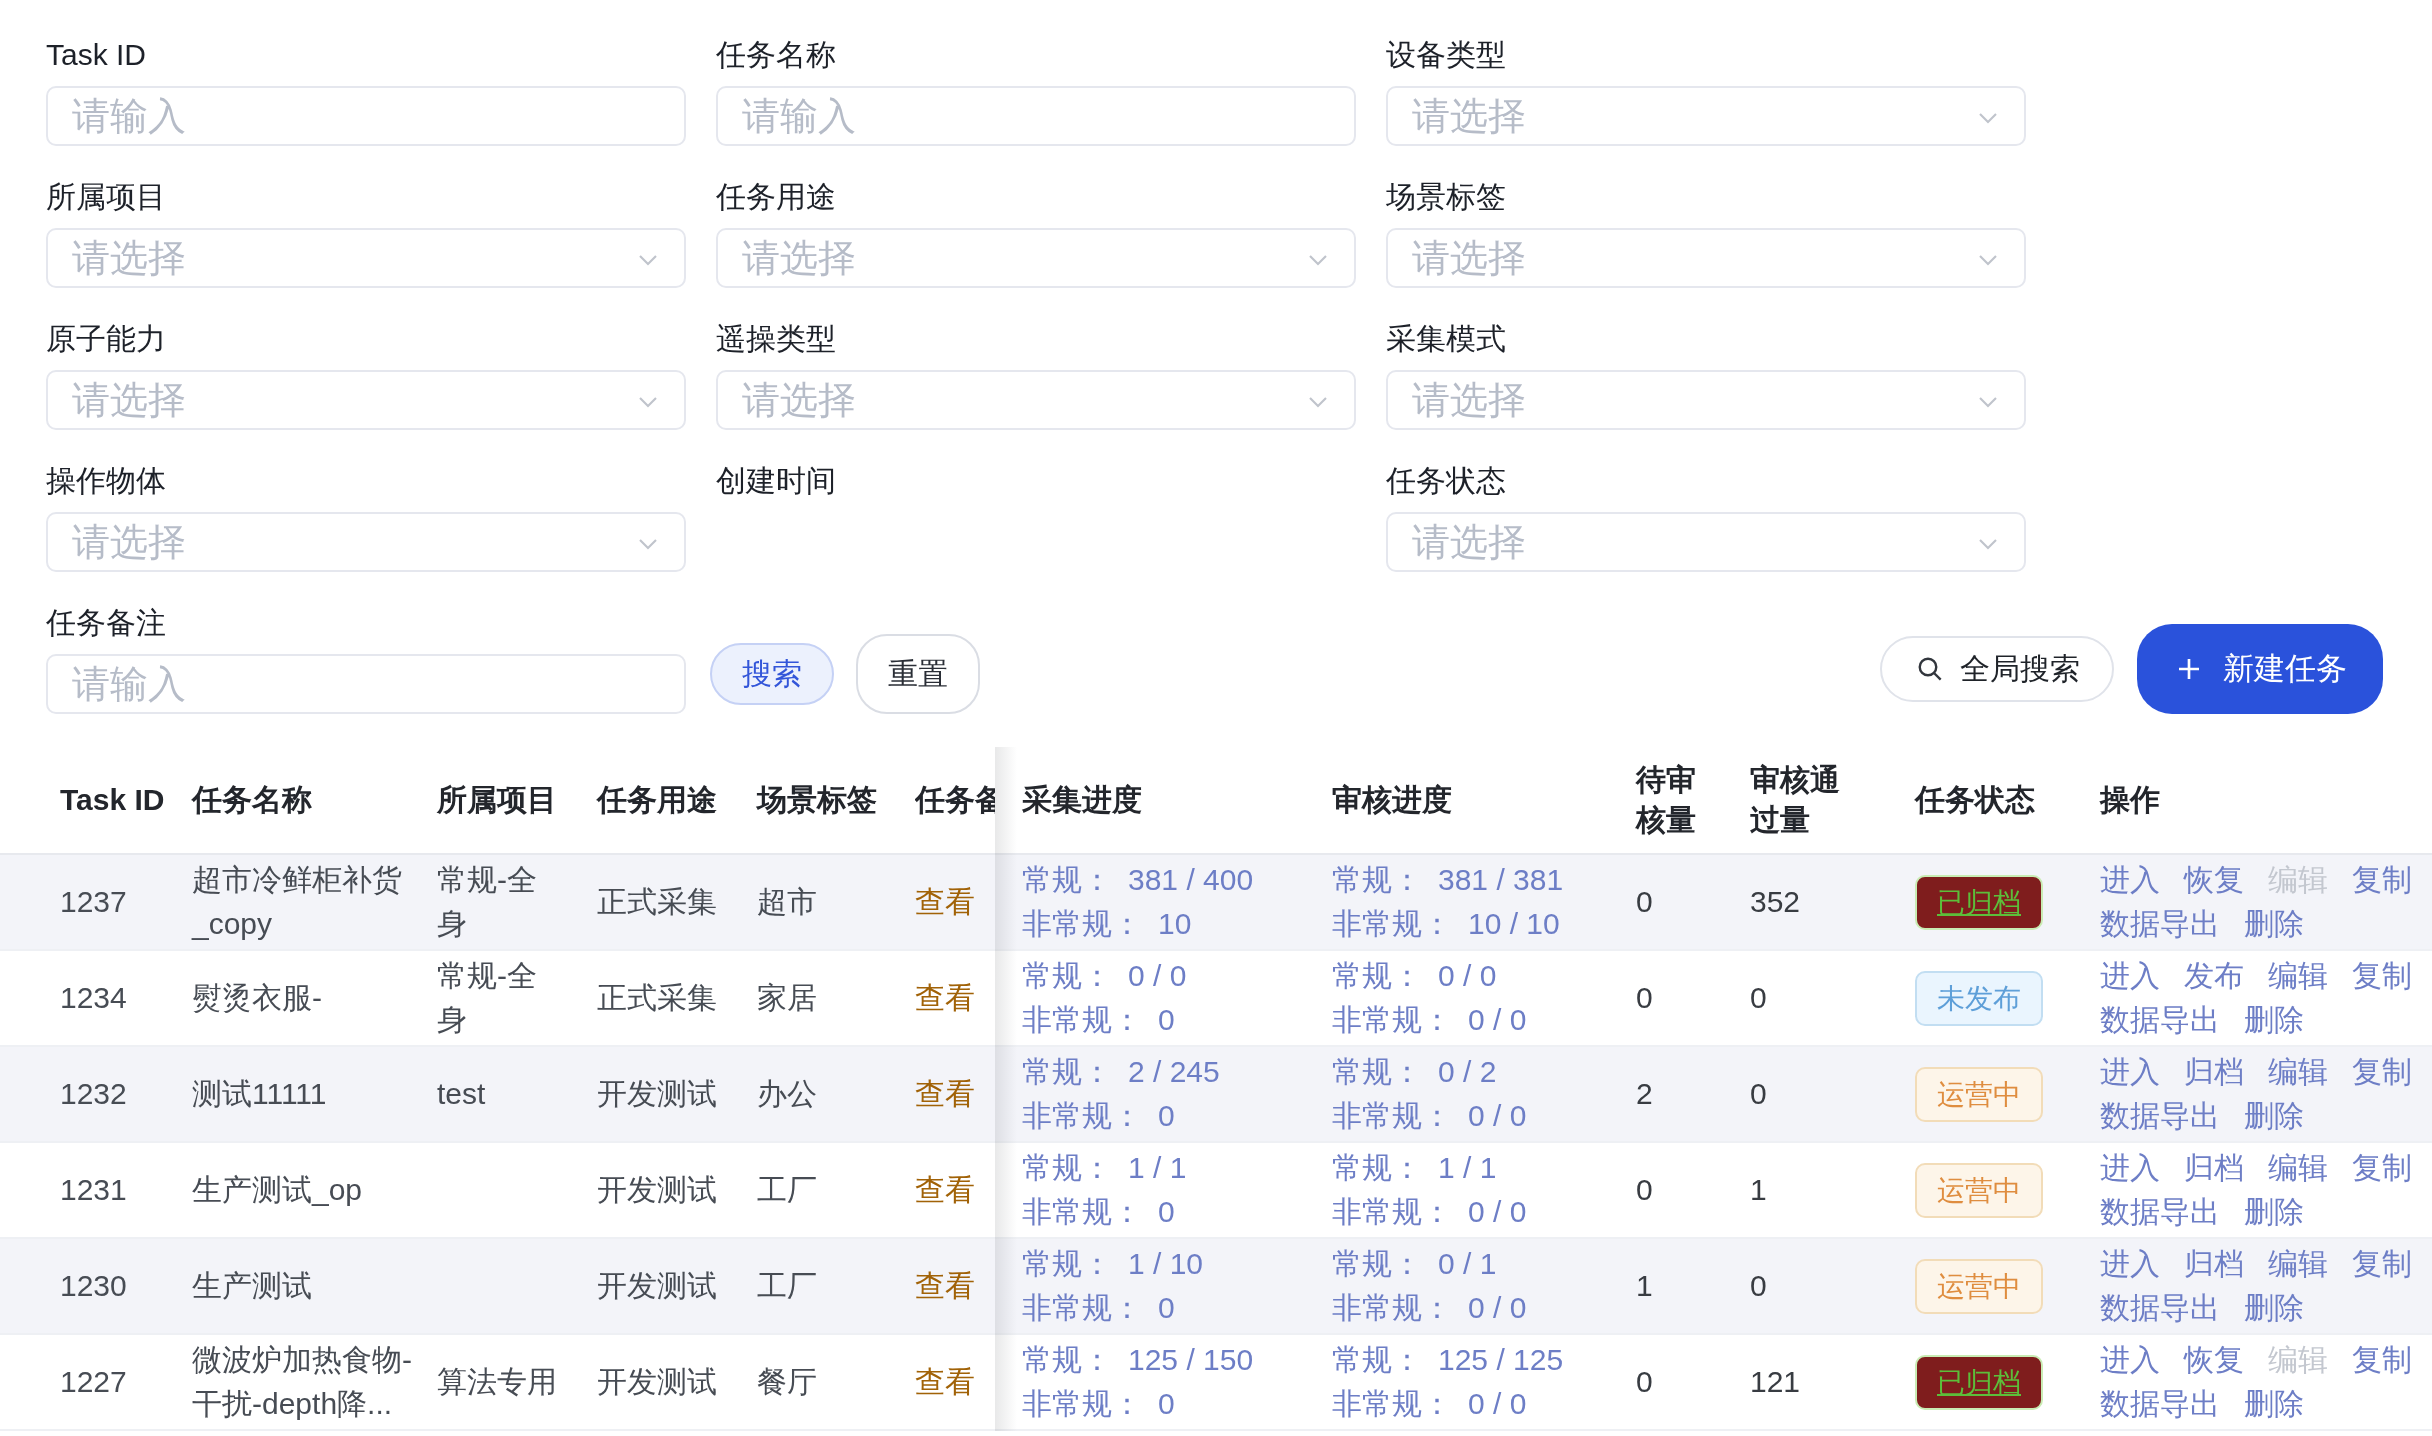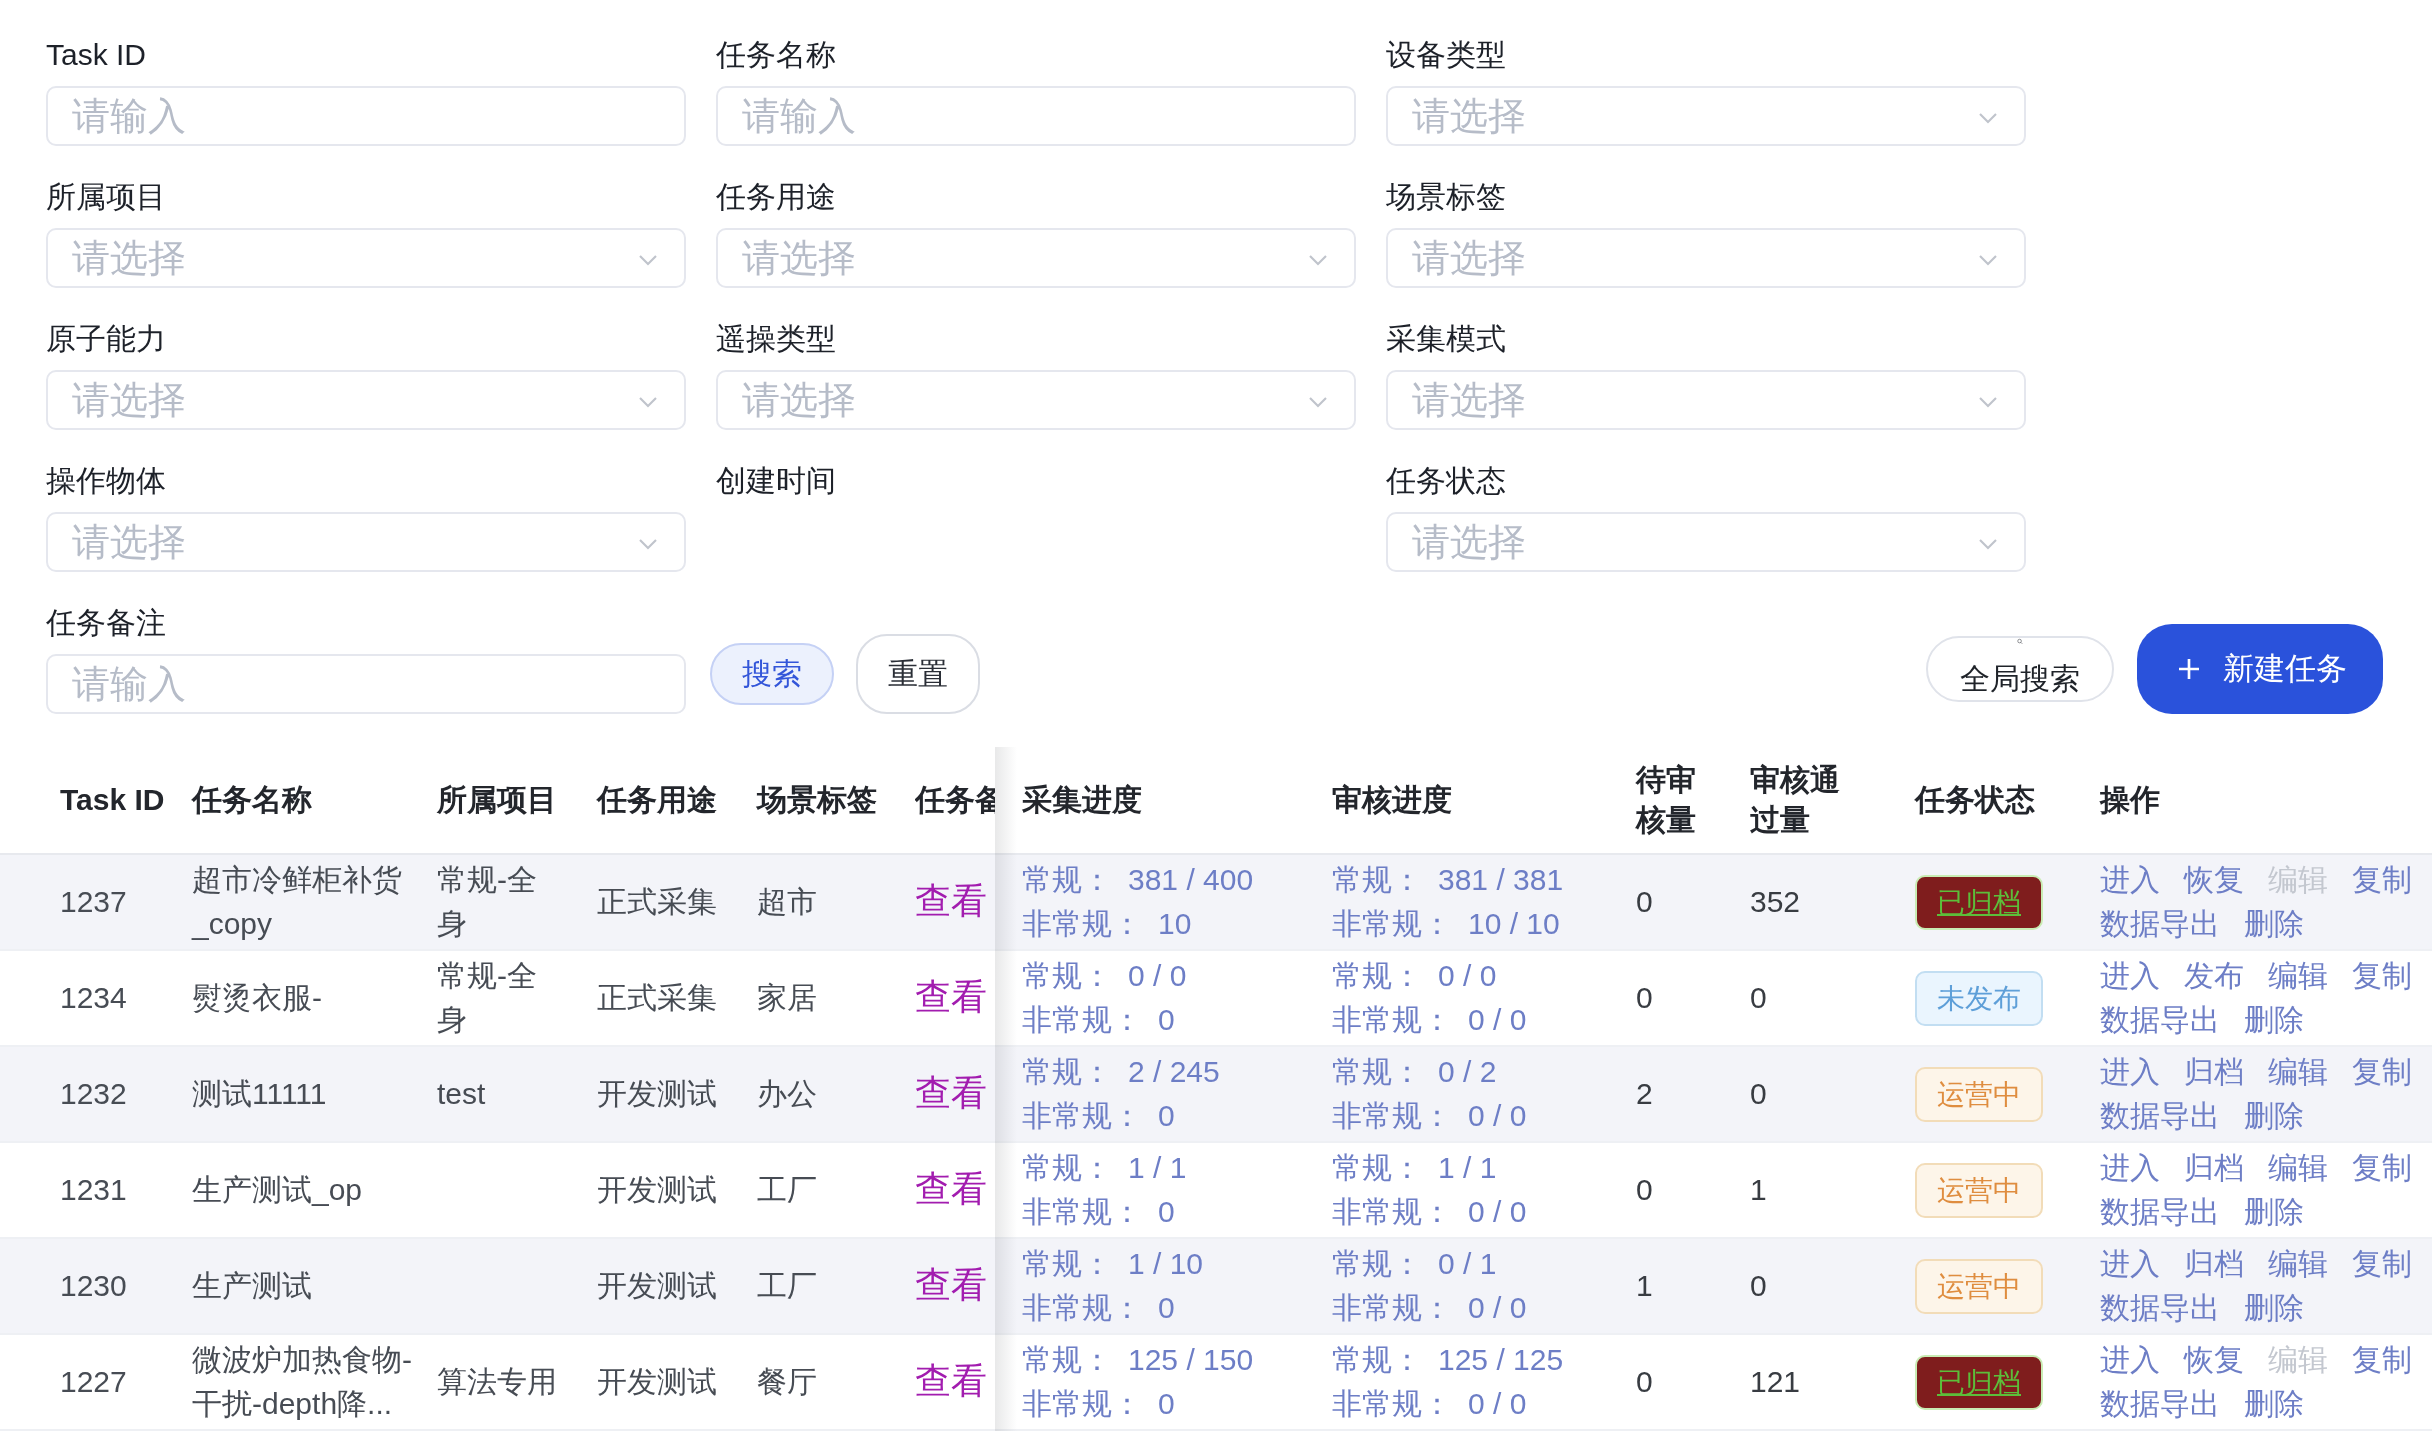--- a/index.html
+++ b/index.html
@@ -21,21 +21,21 @@
 
   .last-row { display:flex; align-items:flex-end; padding-left:46px; margin-top:36px; }
   .btns { display:flex; align-items:center; margin-left:24px; gap:22px; }
   .btn { display:flex; align-items:center; justify-content:center; cursor:pointer; }
   .btn-search { height:62px; padding:0 30px; border-radius:31px; background:#ecf1fd;
                 border:2px solid #c5d1f5; color:#3356d9; font-size:30px; }
   .btn-reset  { height:80px; padding:0 30px; border-radius:31px; background:#fff;
                 border:2px solid #dadde4; color:#2a2e36; font-size:30px; }
   .right-btns { display:flex; align-items:center; margin-left:auto; margin-right:49px; gap:23px; }
   .btn-global { height:66px; padding:0 32px; border-radius:33px; background:#fff;
-                border:2px solid #e0e3ea; color:#1f2329; font-size:30px; gap:14px;flex-direction:column; }
+                border:2px solid #e0e3ea; color:#1f2329; font-size:30px; gap:14px; }
   .btn-global svg { width:32px; height:32px; color:#32363d; }
   .btn-primary { height:90px; padding:0 36px; border-radius:35px; background:#2a52db;
                  color:#fff; font-size:31px; gap:18px; }
   .btn-primary svg { width:32px; height:32px; }
 
   
   .twrap { position:relative; margin-top:33px; width:2432px; }
   .tr { display:flex; align-items:center; height:96px; border-bottom:2px solid #eef0f4; background:#fff; }
   .thead .tr { height:108px; border-bottom:2px solid #e7e9ee; }
   .th { font-size:30px; font-weight:700; color:#23262c; line-height:40px; }
@@ -48,21 +48,21 @@
   .c4  { flex:0 0 160px; padding-right:20px; }
   .c5  { flex:0 0 158px; padding-right:20px; }
   .c6  { flex:0 0 80px;  overflow:hidden; white-space:nowrap; }
   .c7  { flex:0 0 337px; padding-left:27px; }
   .c8  { flex:0 0 304px; }
   .c9  { flex:0 0 114px; padding-right:28px; }
   .c10 { flex:0 0 165px; padding-right:60px; }
   .c11 { flex:0 0 185px; }
   .c12 { flex:0 0 332px; padding-right:8px; }
 
-  .view-link { font-size:36px; color:#a21caf; cursor:pointer; }
+  .view-link { font-size:30px; color:#a16207; cursor:pointer; }
   .prog .pline { white-space:nowrap; color:#6d7ec6; }
   .plabel { color:#6d7ec6; }
   .pval { margin-left:16px; color:#6d7ec6; }
   .num { color:#383c42; }
 
   .badge { display:inline-block; font-size:28px; line-height:1.25; padding:8px 20px;
            border-radius:10px; border:2px solid transparent; }
   .badge[data-type="success"] { color:#5cbf3a; background:#7f1d1d; border-color:#c9ecb4;text-decoration:underline; }
   .badge[data-type="info"]    { color:#5e9fd8; background:#eaf5fe; border-color:#c2def2; }
   .badge[data-type="warning"] { color:#df8d3f; background:#fdf5e9; border-color:#f2dcb8; }

